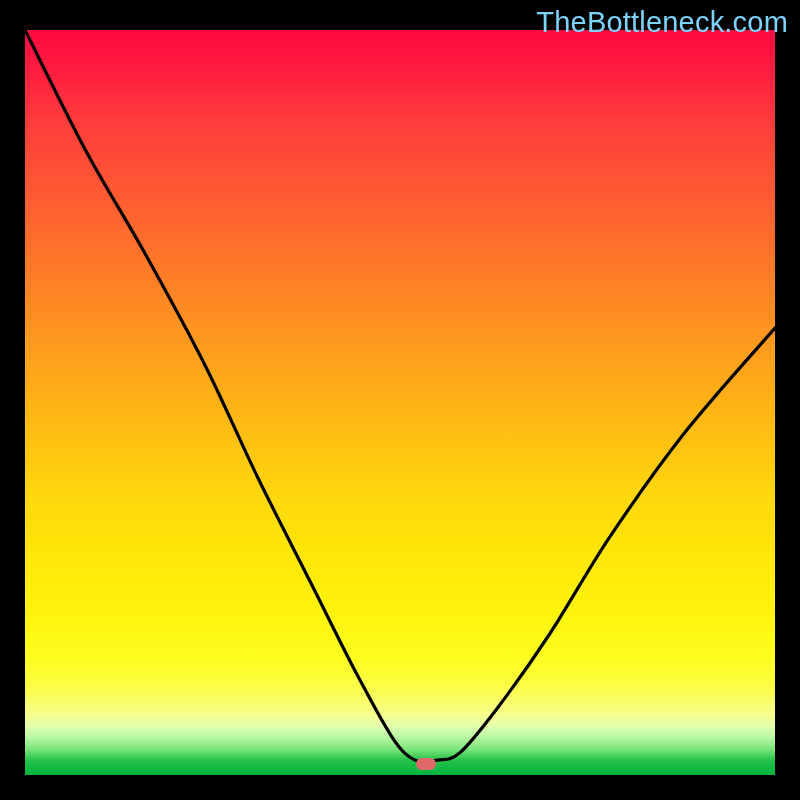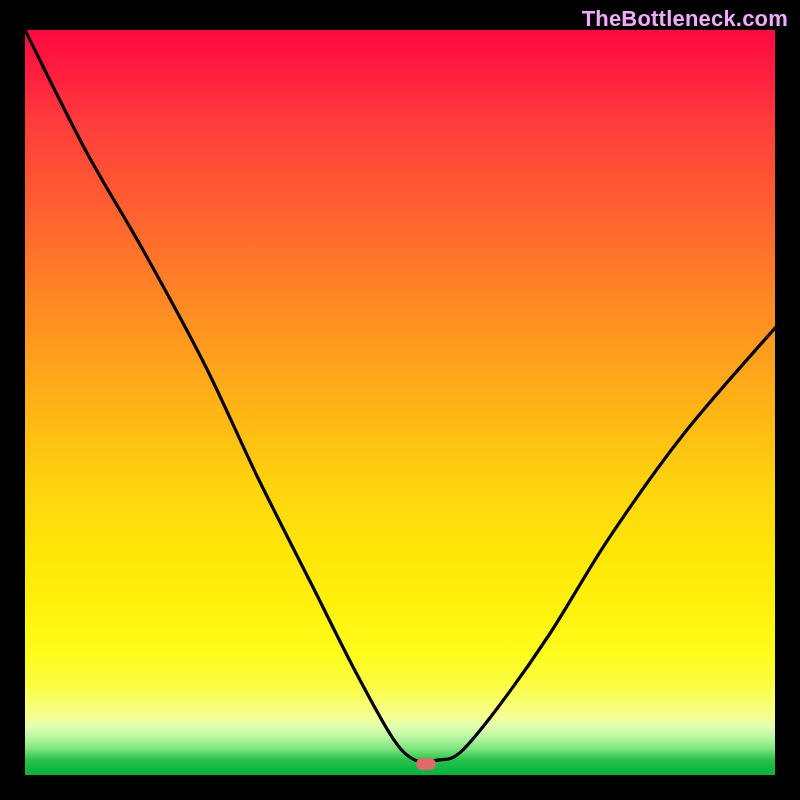--- a/index.html
+++ b/index.html
@@ -14,23 +14,23 @@
   .frame {
     position: relative;
     width: 800px;
     height: 800px;
     background: #000;
   }
   .watermark {
     position: absolute;
     top: 6px;
     right: 12px;
-    font-size: 22px;
-    font-weight: 700;
-    color: #f0abfc;
+    font-size: 29px;
+    font-weight: 400;
+    color: #7dd3fc;
     letter-spacing: 0.2px;
     z-index: 10;
   }
   .plot-area {
     position: absolute;
     left: 25px;
     top: 30px;
     width: 750px;
     height: 745px;
     overflow: hidden;

